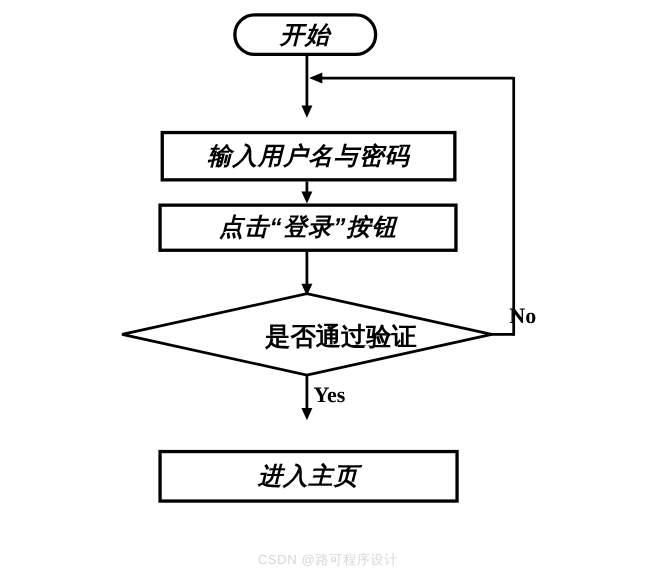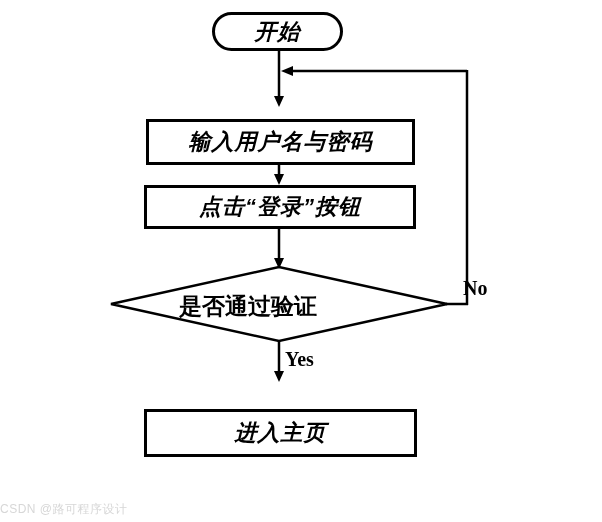--- a/index.html
+++ b/index.html
@@ -41,41 +41,41 @@
   .node-start  { left: 212px; top: 12px;  width: 131px; height: 39px; }
   .node-input  { left: 146px; top: 107px; width: 269px; height: 46px; margin-top: 12px; }
   .node-click  { left: 144px; top: 185px; width: 272px; height: 44px; }
   .node-home   { left: 144px; top: 382px; width: 273px; height: 48px; margin-top: 27px; }
   .node-end    { left: 215px; top: 456px; width: 133px; height: 45px; }
   .decision-label {
     position: absolute;
     left: 179px;
     top: 291px;
     width: 200px;
-    text-align: left;
+    text-align: right;
     font-weight: bold;
     font-size: 23px;
     color: #000000;
     white-space: nowrap;
   }
   .edge-label {
     position: absolute;
     font-family: "Liberation Serif", "DejaVu Serif", serif;
     font-weight: bold;
     font-size: 20px;
     color: #000000;
   }
   .label-yes { left: 285px; top: 348px; }
   .label-no  { left: 463px; top: 277px; }
   .watermark {
     position: absolute;
     left: 0;
     right: 6px;
     top: 501px;
-    text-align: left;
+    text-align: center;
     font-size: 12px;
     color: #d7d7d7;
     letter-spacing: 0.5px;
   }
 </style>
 </head>
 <body>
 
 <div class="canvas">
 

